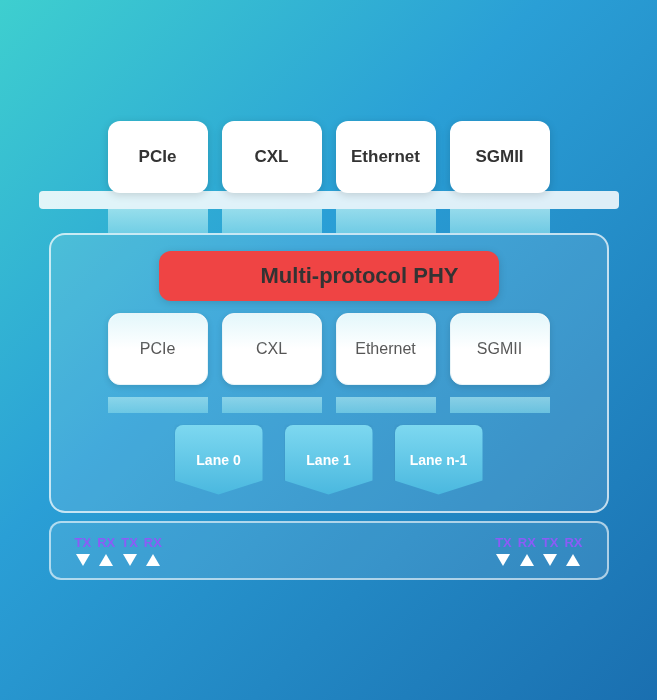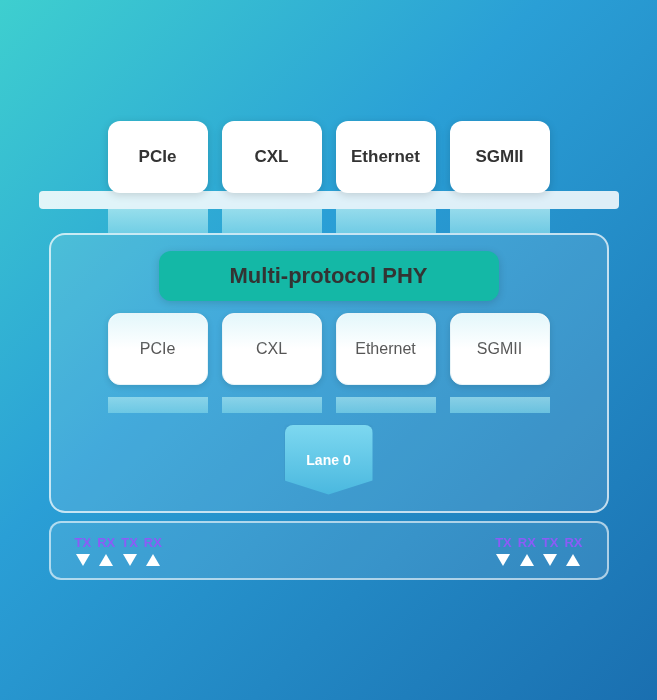--- a/index.html
+++ b/index.html
@@ -67,29 +67,29 @@
       background: rgba(255,255,255,0.12);
       padding: 16px 20px 16px 20px;
       width: 560px;
       display: flex;
       flex-direction: column;
       align-items: center;
       gap: 12px;
     }
 
     .phy-title {
-      background: #14b8a6;
+      background: #ef4444;
       border-radius: 12px;
       padding: 12px 40px;
       font-size: 22px;
       font-weight: 700;
       color: #333;
       box-shadow: 0 2px 8px rgba(0,0,0,0.15);
       width: 340px;
-      text-align: center;
+      text-align: right;
     }
 
     
     .inner-protocols {
       display: flex;
       gap: 14px;
       align-items: center;
       justify-content: center;
       width: 100%;
     }
@@ -256,20 +256,26 @@
       <div style="width:100px; height:16px; background:linear-gradient(to bottom,rgba(168,230,240,0.7),rgba(125,212,232,0.7));"></div>
       <div style="width:100px; height:16px; background:linear-gradient(to bottom,rgba(168,230,240,0.7),rgba(125,212,232,0.7));"></div>
       <div style="width:100px; height:16px; background:linear-gradient(to bottom,rgba(168,230,240,0.7),rgba(125,212,232,0.7));"></div>
       <div style="width:100px; height:16px; background:linear-gradient(to bottom,rgba(168,230,240,0.7),rgba(125,212,232,0.7));"></div>
     </div>
 
     <div class="lanes-row">
       <div class="lane-box">
         <span>Lane 0</span>
       </div>
+      <div class="lane-box">
+        <span>Lane 1</span>
+      </div>
+      <div class="lane-box">
+        <span>Lane n-1</span>
+      </div>
     </div>
   </div>
 
   <div class="txrx-container">
 
     <div class="txrx-group">
       <div class="txrx-item">
         <span class="txrx-label">TX</span>
         <div class="arrow-down"></div>
       </div>

